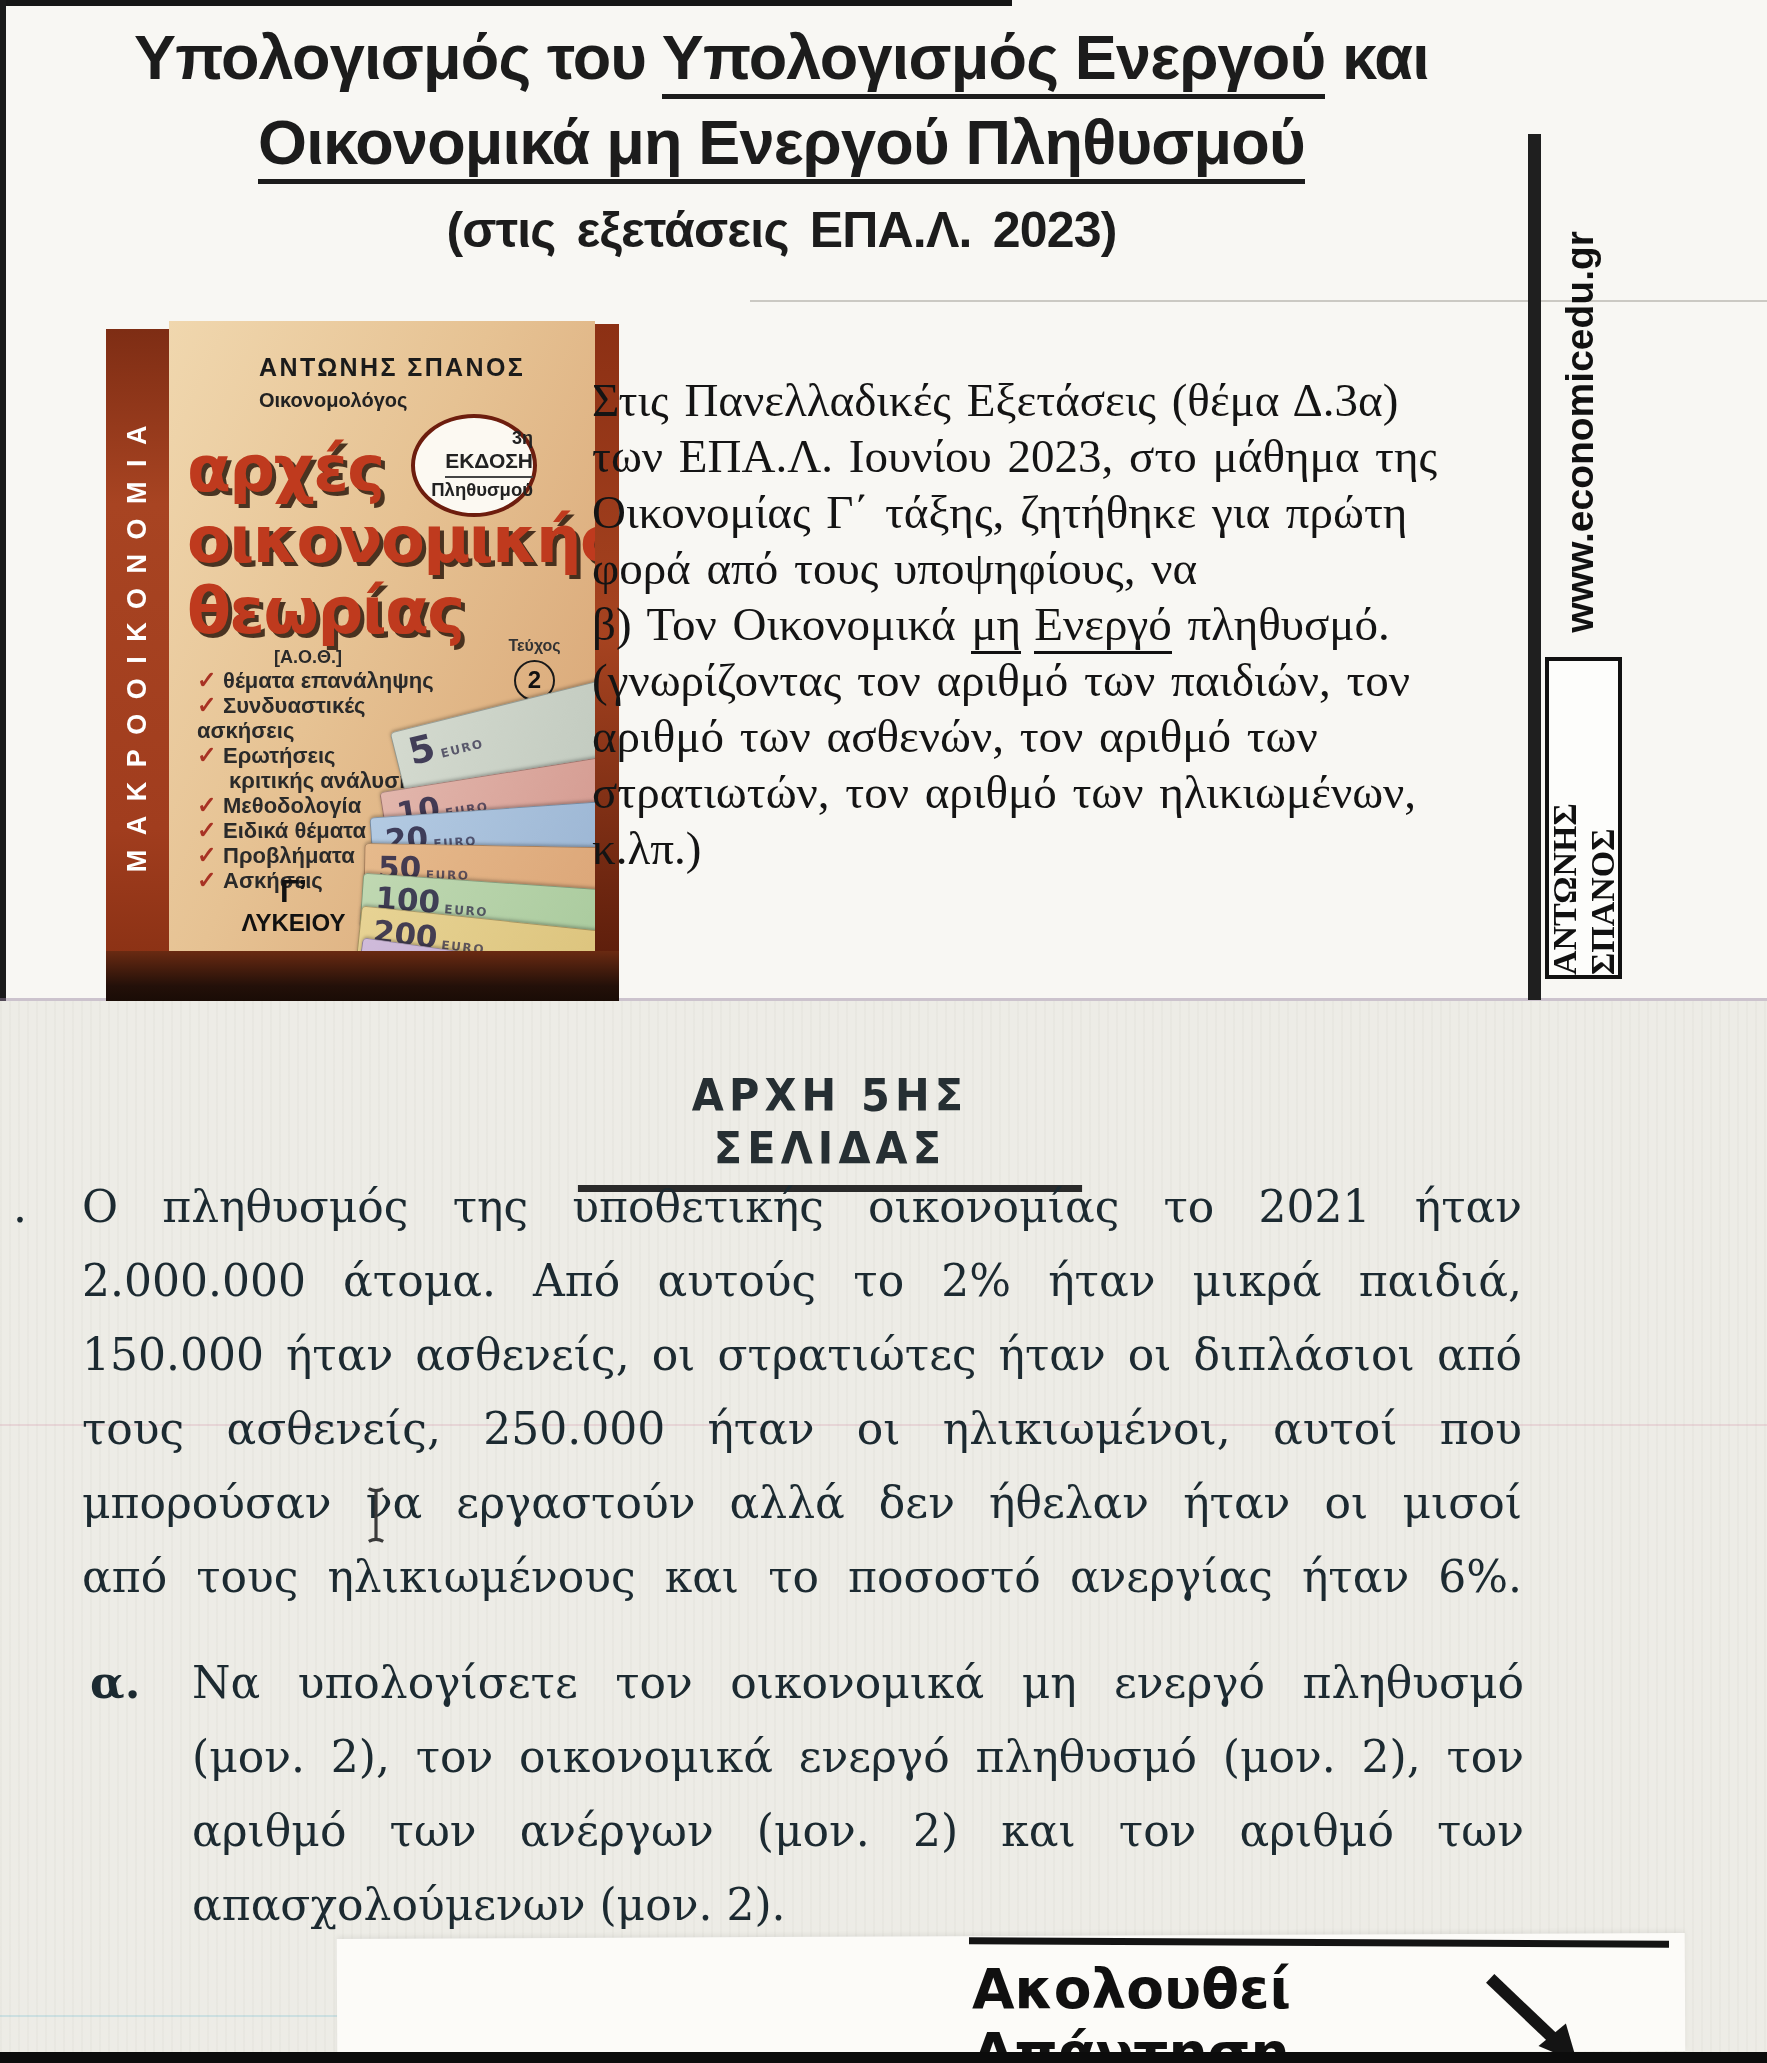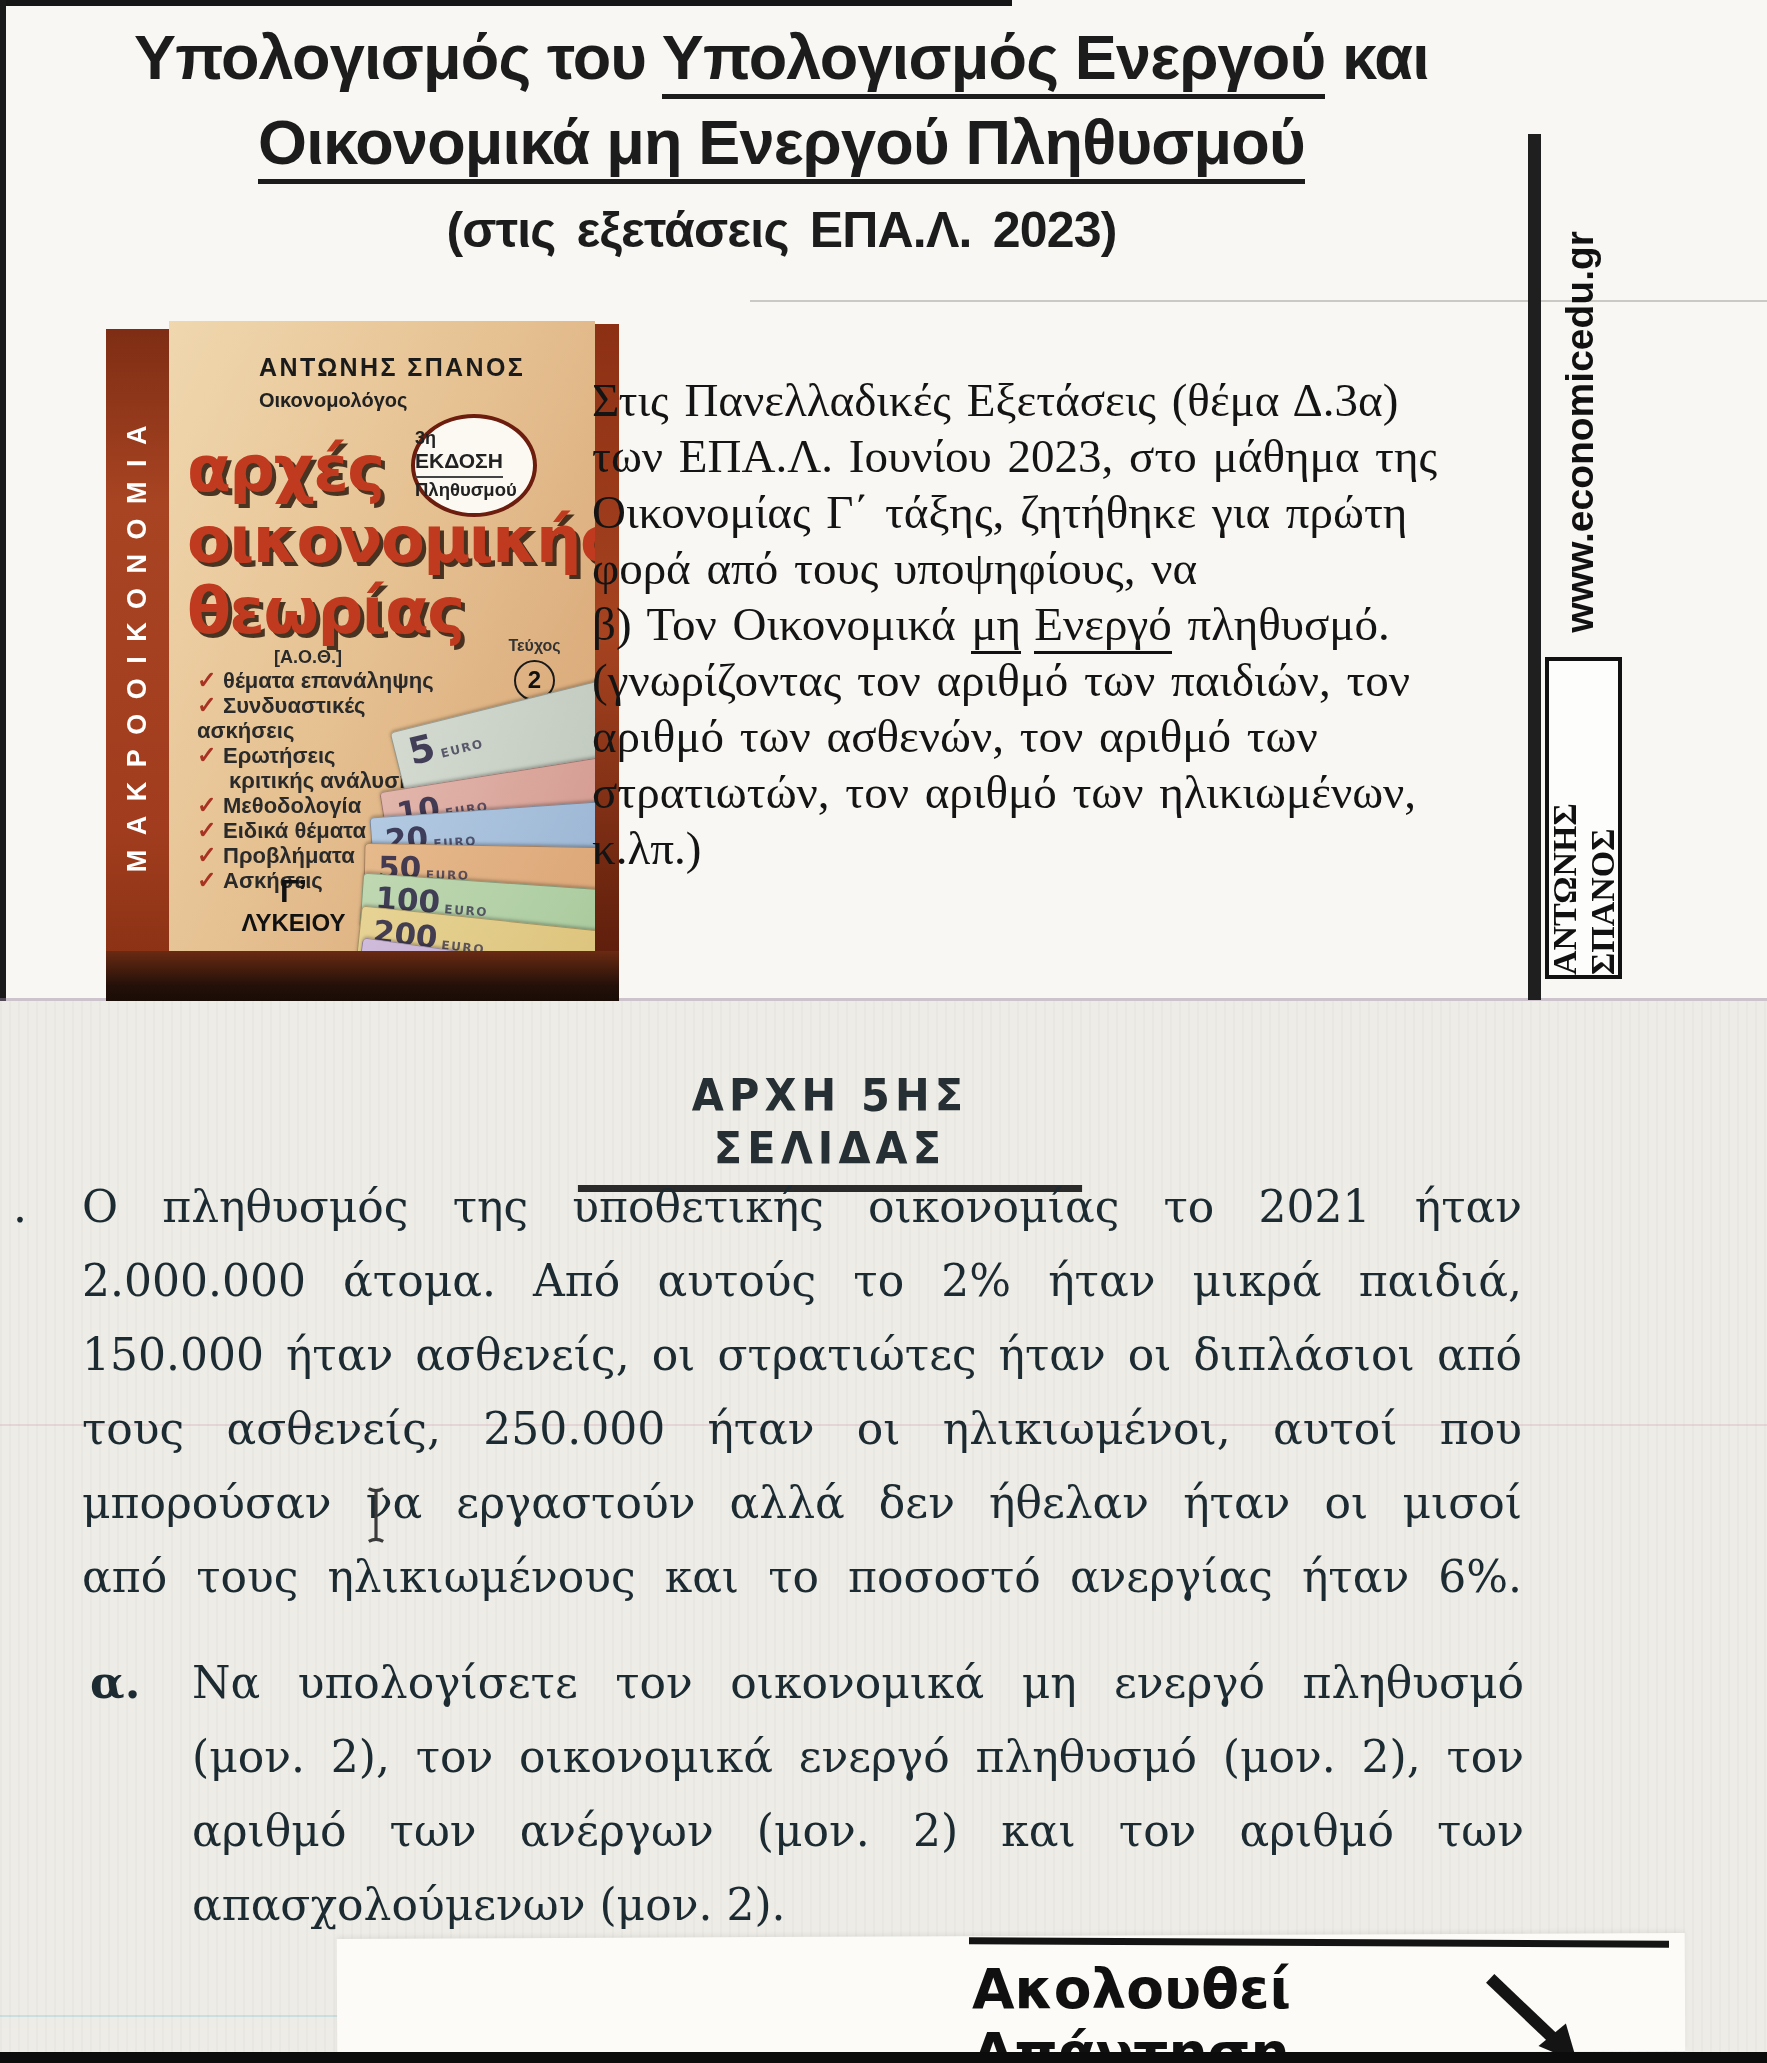--- a/index.html
+++ b/index.html
@@ -46,21 +46,21 @@
   .book .face{position:absolute;left:63px;top:0;width:426px;height:630px;overflow:hidden;
      background:linear-gradient(115deg,#f0d7ae,#e6c293 45%,#d7a272);}
   .book .redge{position:absolute;left:489px;top:3.2px;width:24px;height:627px;
      background:linear-gradient(180deg,#8c3014,#a64320 50%,#5f1f0c);}
   .book .bband{position:absolute;left:0;top:630px;width:513px;height:50px;
      background:linear-gradient(180deg,#6a2a12,#231009 70%,#1a0c06);}
   .bk-author{position:absolute;left:90px;top:32px;font-size:25px;font-weight:bold;
      letter-spacing:2.4px;color:#1b1b1b;}
   .bk-sub{position:absolute;left:90px;top:68px;font-size:20px;font-weight:bold;color:#222;}
   .badge{position:absolute;left:242px;top:93px;width:126px;height:103px;border-radius:50%;
-     border:4px solid #6d1d0e;background:#fcf9f2;box-sizing:border-box;text-align:left;
+     border:4px solid #6d1d0e;background:#fcf9f2;box-sizing:border-box;text-align:right;
      color:#222;font-weight:bold;padding-top:11.3px;}
   .badge .b1{font-size:18px;line-height:19.3px;}
   .badge .b2{font-size:21px;line-height:24px;display:inline-block;border-bottom:2.4px solid #444;
      padding-bottom:3px;}
   .badge .b3{font-size:18.5px;line-height:24px;}
   .bk-title{position:absolute;left:18px;top:113px;font-family:"DejaVu Sans",sans-serif;
      font-weight:bold;font-size:64px;line-height:71px;letter-spacing:-1.6px;color:#bf3a1e;
      text-shadow:4px 4px 0 rgba(45,25,12,.85);}
   .bk-aoth{position:absolute;left:105px;top:326px;font-size:18px;font-weight:bold;color:#2a2a2a;}
   .bk-vol{position:absolute;left:321px;top:316px;width:89px;text-align:center;color:#333;

